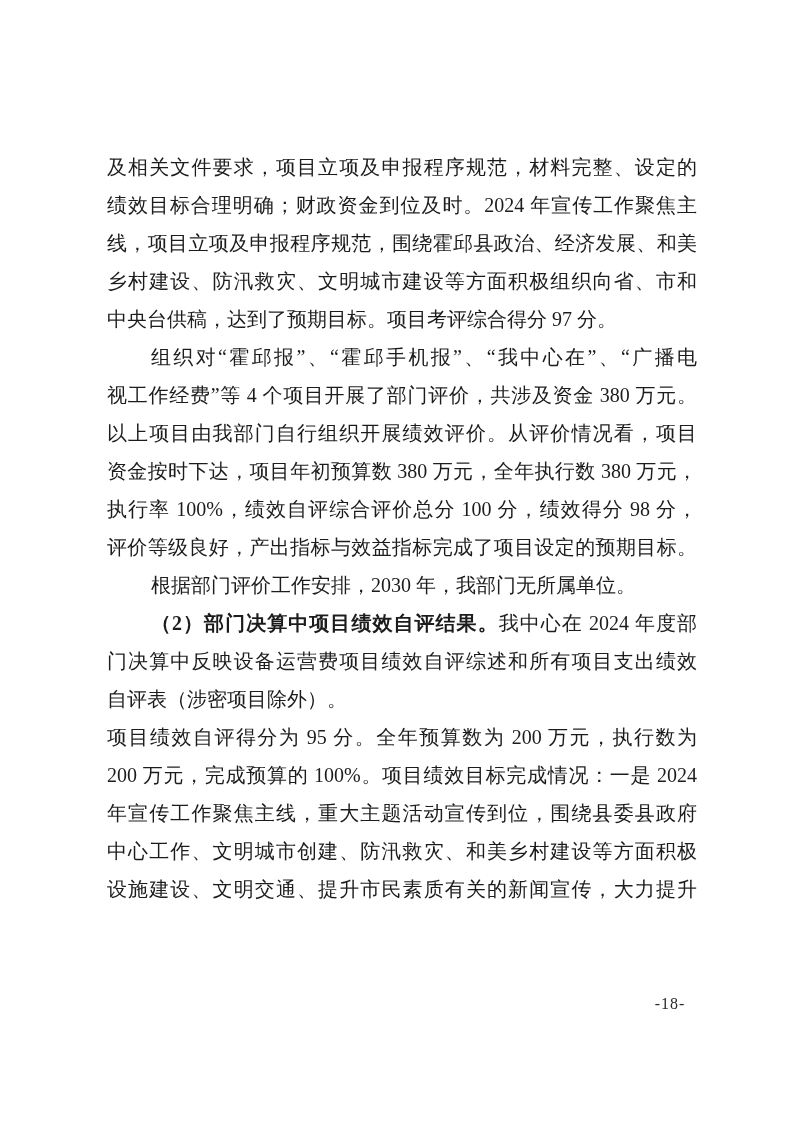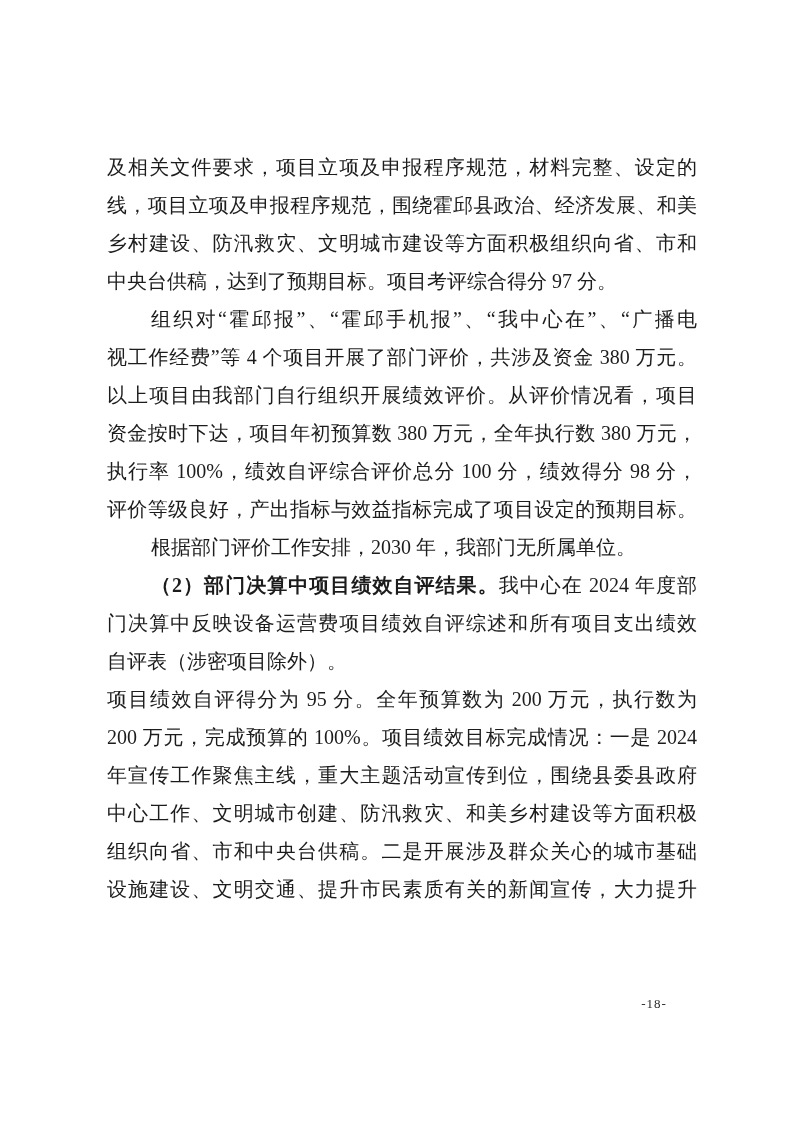--- a/index.html
+++ b/index.html
@@ -36,52 +36,52 @@
   }
   .line.indent {
     padding-left: 44px;
   }
   .line .b {
     font-weight: 700;
     margin-top: 12px;
   }
   .page-number {
     position: absolute;
-    left: 612px;
+    left: 628px;
     top: 992px;
     width: 84px;
     height: 24px;
     line-height: 24px;
     text-align: center;
-    font-size: 13px;
+    font-size: 16px;
     font-family: "Liberation Serif", serif;
     color: #2a2a2a;
     letter-spacing: 1px;
   }
 </style>
 </head>
 <body>
 
 <div class="page">
   <div class="doc-body">
       <div class="line"><span>及相关文件要求，项目立项及申报程序规范，材料完整、设定的</span></div>
+      <div class="line"><span>绩效目标合理明确；财政资金到位及时。2024 年宣传工作聚焦主</span></div>
       <div class="line"><span>线，项目立项及申报程序规范，围绕霍邱县政治、经济发展、和美</span></div>
       <div class="line"><span>乡村建设、防汛救灾、文明城市建设等方面积极组织向省、市和</span></div>
       <div class="line noj"><span>中央台供稿，达到了预期目标。项目考评综合得分 97 分。</span></div>
       <div class="line indent"><span>组织对“霍邱报”、“霍邱手机报”、“我中心在”、“广播电</span></div>
       <div class="line"><span>视工作经费”等 4 个项目开展了部门评价，共涉及资金 380 万元。</span></div>
       <div class="line"><span>以上项目由我部门自行组织开展绩效评价。从评价情况看，项目</span></div>
       <div class="line"><span>资金按时下达，项目年初预算数 380 万元，全年执行数 380 万元，</span></div>
       <div class="line"><span>执行率 100%，绩效自评综合评价总分 100 分，绩效得分 98 分，</span></div>
       <div class="line"><span>评价等级良好，产出指标与效益指标完成了项目设定的预期目标。</span></div>
       <div class="line noj indent"><span>根据部门评价工作安排，2030 年，我部门无所属单位。</span></div>
       <div class="line indent"><span class="b">（2）部门决算中项目绩效自评结果。</span><span>我中心在 2024 年度部</span></div>
       <div class="line"><span>门决算中反映设备运营费项目绩效自评综述和所有项目支出绩效</span></div>
       <div class="line noj"><span>自评表（涉密项目除外）。</span></div>
       <div class="line"><span>项目绩效自评得分为 95 分。全年预算数为 200 万元，执行数为</span></div>
       <div class="line"><span>200 万元，完成预算的 100%。项目绩效目标完成情况：一是 2024</span></div>
       <div class="line"><span>年宣传工作聚焦主线，重大主题活动宣传到位，围绕县委县政府</span></div>
       <div class="line"><span>中心工作、文明城市创建、防汛救灾、和美乡村建设等方面积极</span></div>
-      <div class="line"><span>组织向省、市和中央台供稿。二是开展涉及群众关心的城市基础</span></div>
       <div class="line"><span>设施建设、文明交通、提升市民素质有关的新闻宣传，大力提升</span></div>
     </div>
   <div class="page-number">-18-</div>
 </div>
 
 </body></html>

